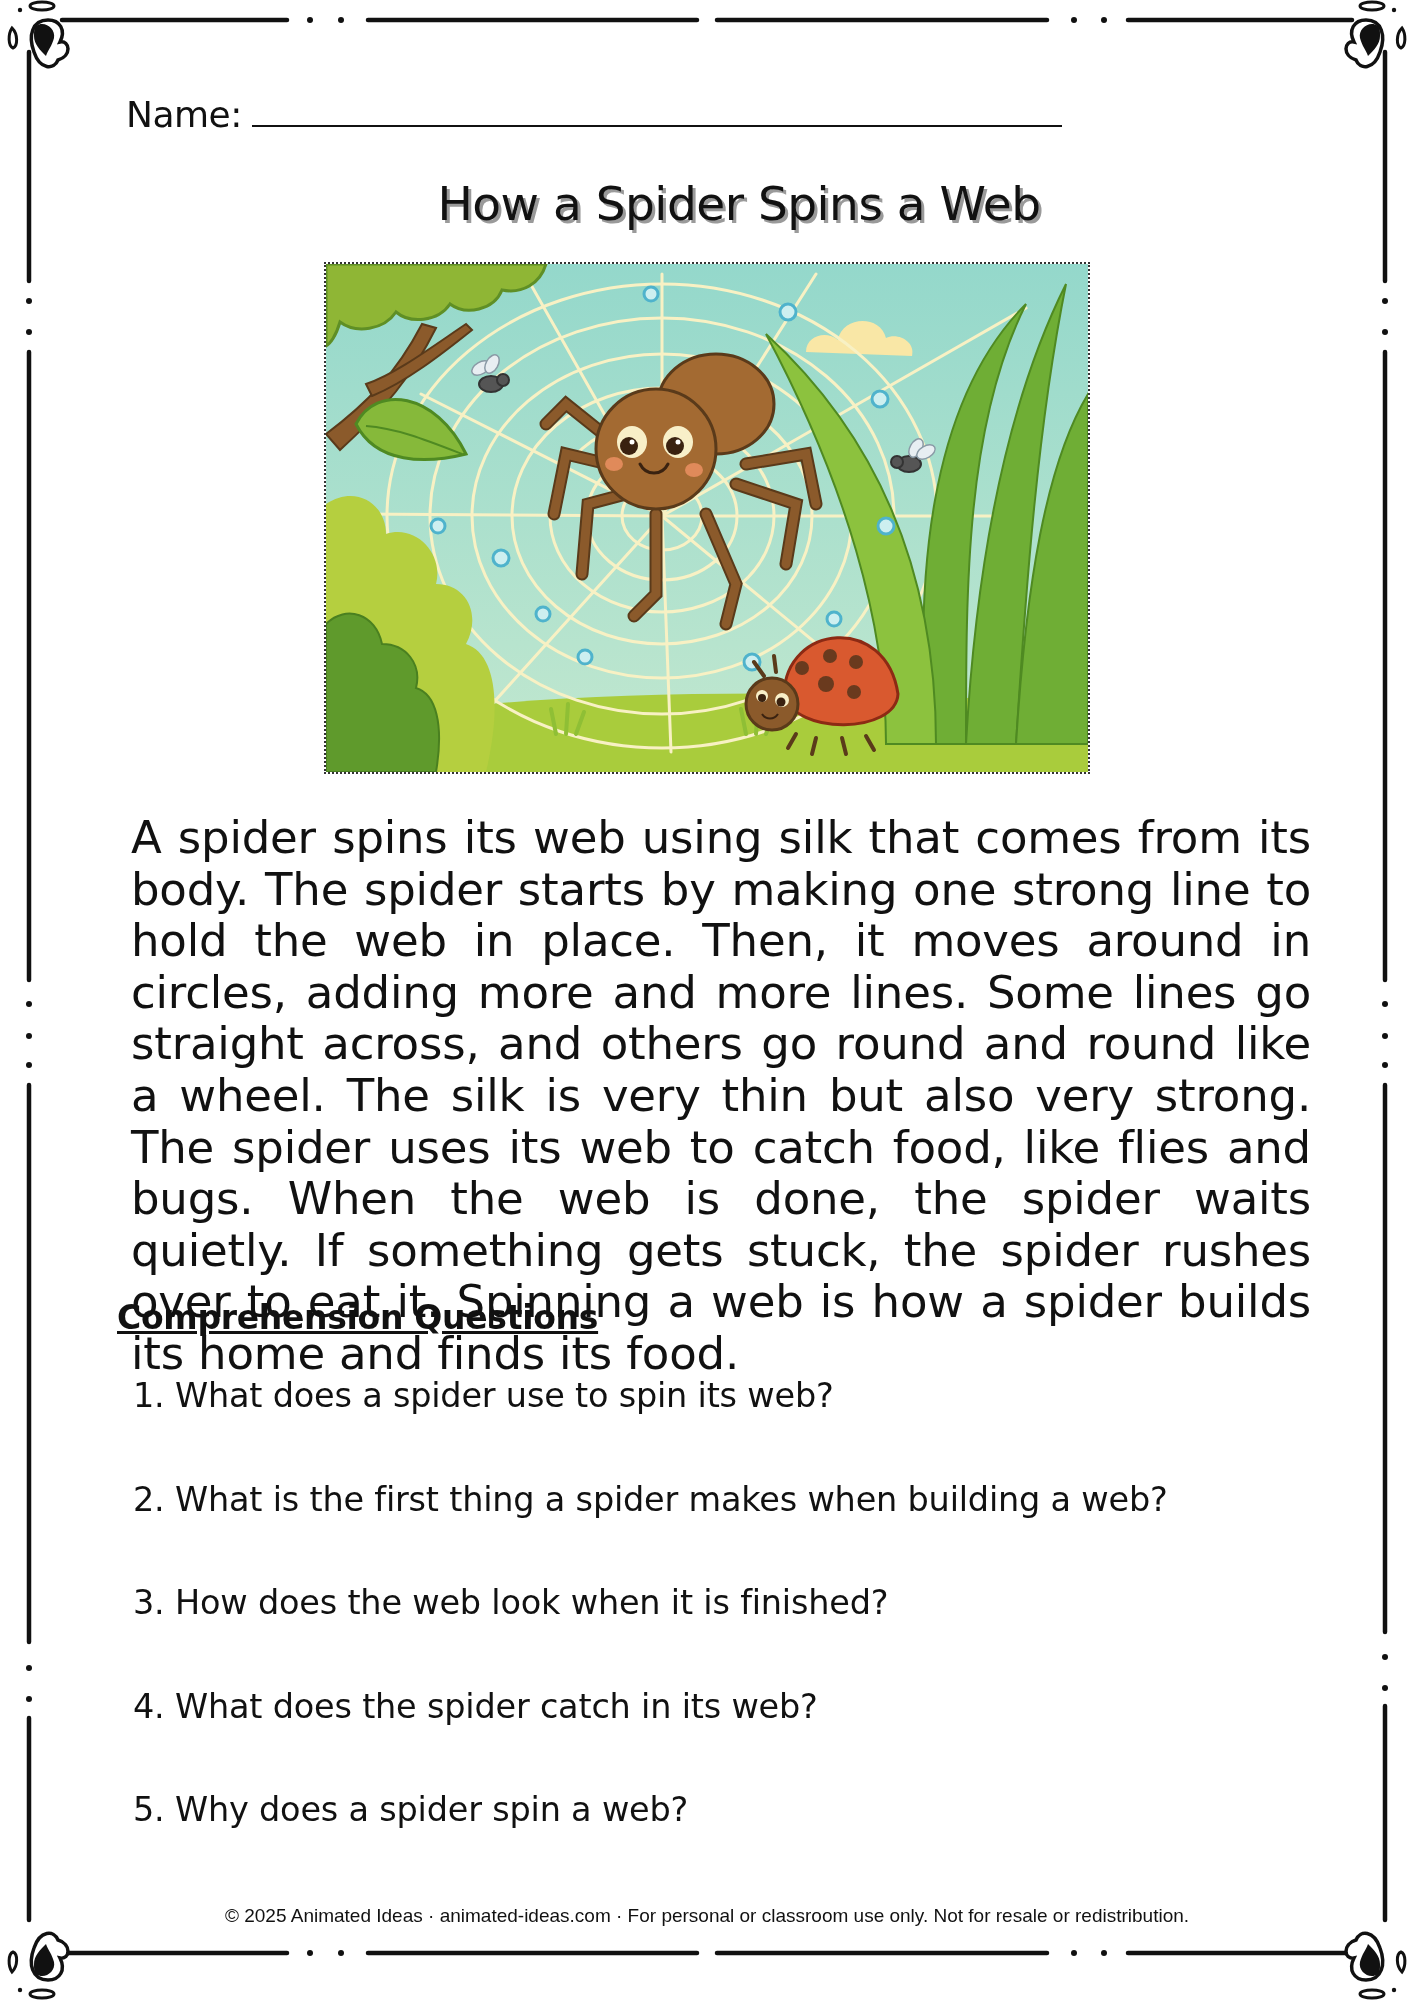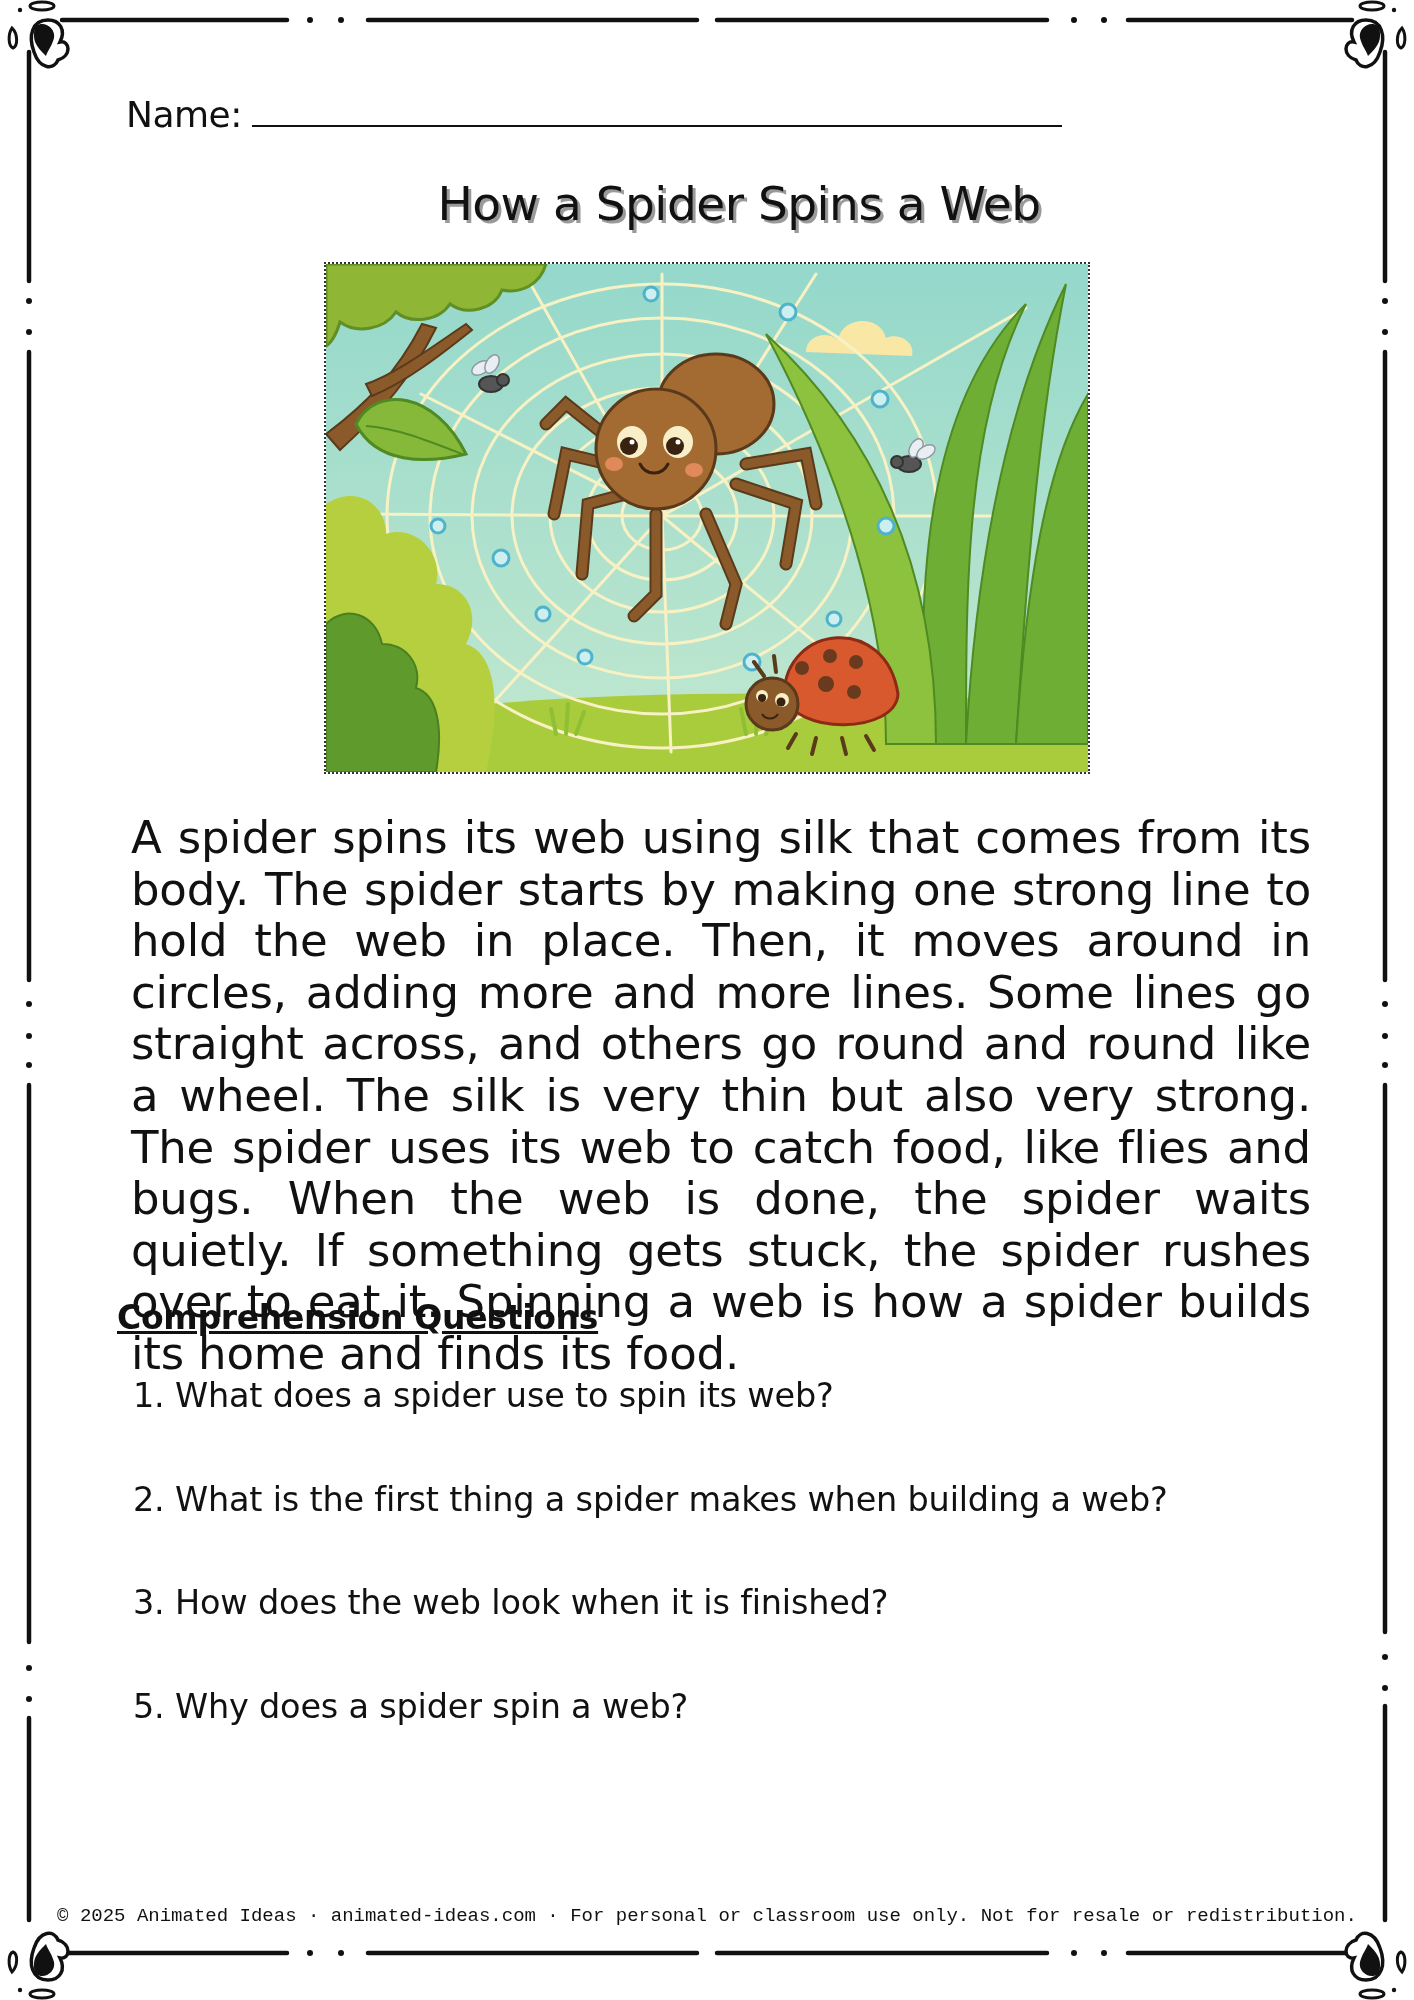--- a/index.html
+++ b/index.html
@@ -11,21 +11,21 @@
   .title { position:absolute; left:0; width:1414px; top:176px; text-align:center; font-size:47px;
            letter-spacing:-0.5px; color:#111; text-shadow:3px 3px 0 #9a9a9a; }
   .illustration { position:absolute; left:326px; top:264px; width:762px; height:508px;
                   outline:2px dotted #333; outline-offset:0; }
   .illustration svg { display:block; width:762px; height:508px; }
   .passage { position:absolute; left:117px; top:798px; width:1180px; font-size:45px; line-height:51.6px;
              text-align:justify; letter-spacing:-0.2px; color:#111; margin:14px; }
   .q-heading { position:absolute; left:117px; top:1298px; font-size:33px; font-weight:bold; color:#111; margin:0; letter-spacing:-0.3px;text-decoration:underline; }
   .questions { position:absolute; left:117px; top:1357px; margin:16px; padding:0; list-style:none; }
   .questions li { font-size:33.5px; height:103.5px; line-height:46px; color:#111; letter-spacing:-0.2px; }
-  .footer { position:absolute; left:0; width:1414px; top:1905px; text-align:center; font-family:Liberation Mono, monospace;
+  .footer { position:absolute; left:0; width:1414px; top:1905px; text-align:center; font-family:Liberation Sans, sans-serif;
             font-size:19px; color:#111; }
 </style>
 </head>
 <body>
 
 <svg class="frame" viewBox="0 0 1414 2000" xmlns="http://www.w3.org/2000/svg">
   <g stroke="#111" stroke-width="4.5" stroke-linecap="round" fill="none">
 
     <line x1="62" y1="20" x2="287" y2="20"></line>
     <line x1="368" y1="20" x2="697" y2="20"></line>
@@ -226,16 +226,17 @@
 </div>
 
 <p class="passage">A spider spins its web using silk that comes from its body. The spider starts by making one strong line to hold the web in place. Then, it moves around in circles, adding more and more lines. Some lines go straight across, and others go round and round like a wheel. The silk is very thin but also very strong. The spider uses its web to catch food, like flies and bugs. When the web is done, the spider waits quietly. If something gets stuck, the spider rushes over to eat it. Spinning a web is how a spider builds its home and finds its food.</p>
 
 <h2 class="q-heading">Comprehension Questions</h2>
 
 <ol class="questions">
   <li>1. What does a spider use to spin its web?</li>
   <li>2. What is the first thing a spider makes when building a web?</li>
   <li>3. How does the web look when it is finished?</li>
+  <li>4. What does the spider catch in its web?</li>
   <li>5. Why does a spider spin a web?</li>
 </ol>
 
 <div class="footer">© 2025 Animated Ideas · animated-ideas.com · For personal or classroom use only. Not for resale or redistribution.</div>
 
 </body></html>

